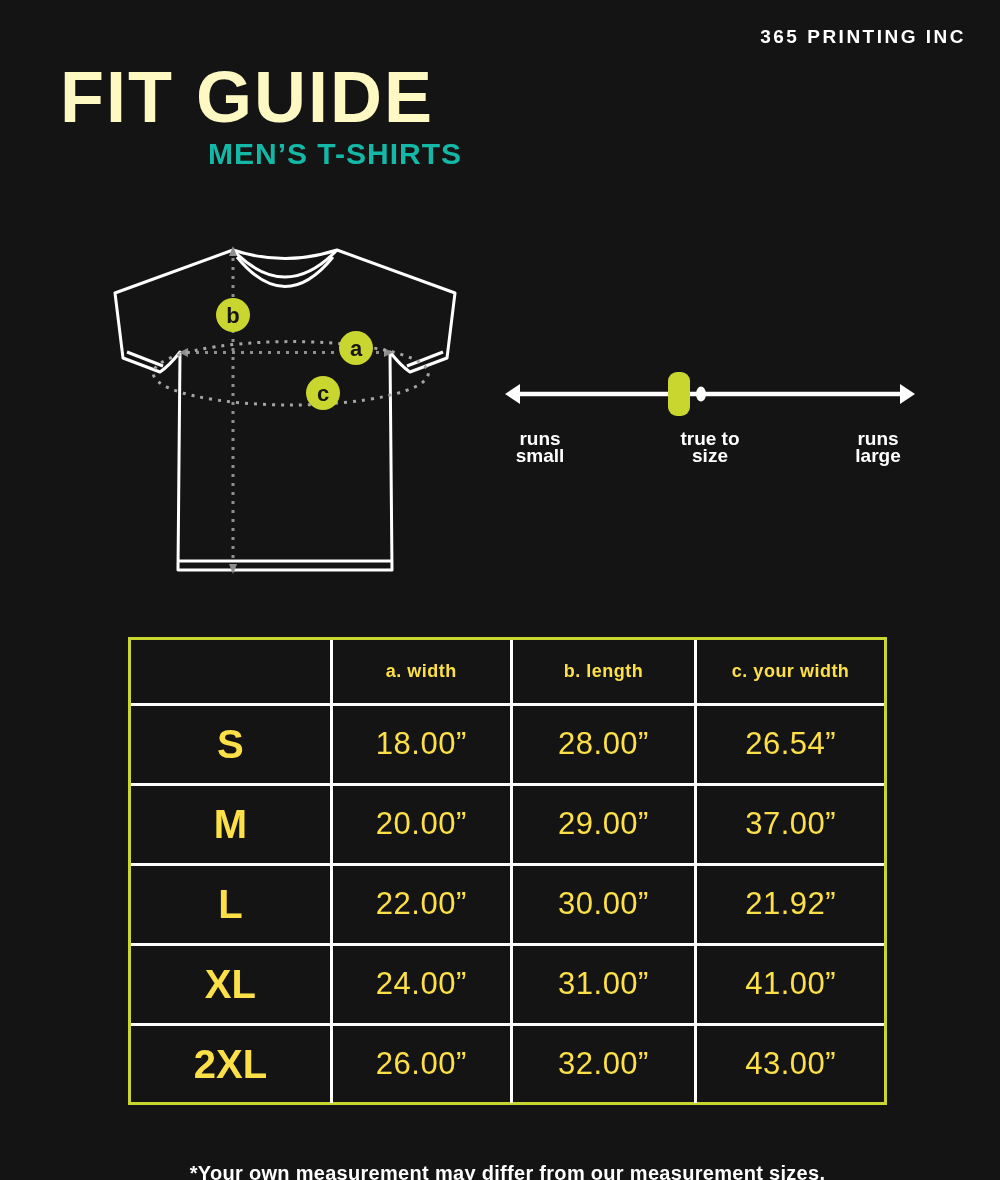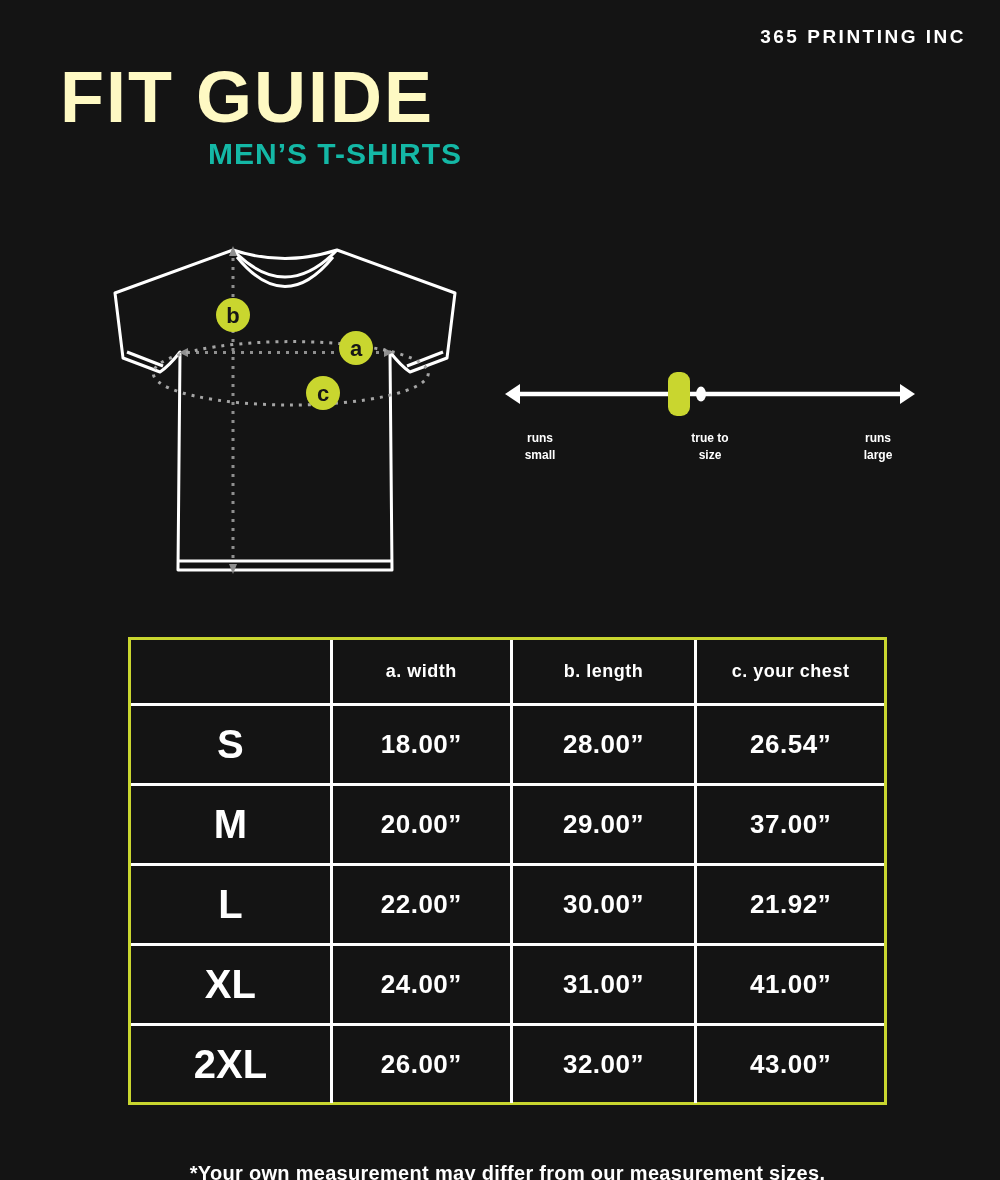--- a/index.html
+++ b/index.html
@@ -20,48 +20,48 @@
   }
   .subtitle {
     position: absolute; left: 208px; top: 137px;
     font-size: 30px; font-weight: bold; letter-spacing: 1px;
     color: #14b8a6; white-space: nowrap;
   }
   .shirt-svg { position: absolute; left: 103px; top: 240px; }
   .scale-svg { position: absolute; left: 505px; top: 368px; }
   .scale-label {
     position: absolute; top: 430px; text-align: center;
-    font-size: 12px; font-weight: bold; line-height: 17px; color: #ffffff;
+    font-size: 19px; font-weight: bold; line-height: 17px; color: #ffffff;
   }
   .scale-label.small  { left: 505px; width: 70px;  }
   .scale-label.center { left: 655px; width: 110px; }
   .scale-label.large  { left: 840px; width: 76px;  }
 
   .table-wrap {
     position: absolute; left: 128px; top: 637px;
     width: 759px; height: 468px;
     border: 3px solid #c9d62f; box-sizing: border-box;
     background: #141414;
   }
   table.size-table {
     width: 100%; height: 100%;
     border-collapse: collapse; table-layout: fixed;
   }
   table.size-table th, table.size-table td {
     border: 3px solid #ffffff; text-align: center; vertical-align: middle;
-    padding: 16px; color: #ffffff;
+    padding: 16px; color: #fde047;
   }
   table.size-table tr > *:first-child { border-left: none; }
   table.size-table tr > *:last-child  { border-right: none; }
   table.size-table tr:first-child > * { border-top: none; }
   table.size-table tr:last-child > *  { border-bottom: none; }
   table.size-table tr.head-row   { height: 64px; }
   .col-head  { font-size: 18px; font-weight: bold; letter-spacing: 0.5px; }
   .size-cell { font-size: 40px; font-weight: bold; }
-  .val-cell  { font-size: 26px; font-weight: bold; letter-spacing: 0.5px; }
+  .val-cell  { font-size: 31px; font-weight: normal; letter-spacing: 0.5px; }
 
   .footnote {
     position: absolute; left: 128px; top: 1162px; width: 759px;
     text-align: center; font-size: 20px; font-weight: bold;
     letter-spacing: 0.3px; color: #ffffff;
   }
 </style>
 </head>
 <body>
 
@@ -126,21 +126,21 @@
         <col style="width:26.6%">
           <col style="width:23.9%">
           <col style="width:24.5%">
           <col style="width:25%">
       </colgroup>
       <tbody>
           <tr class="head-row">
         <th class="col-head"></th>
         <th class="col-head">a. width</th>
         <th class="col-head">b. length</th>
-        <th class="col-head">c. your chest</th>
+        <th class="col-head">c. your width</th>
       </tr>
       <tr>
         <td class="size-cell">S</td>
         <td class="val-cell">18.00”</td>
         <td class="val-cell">28.00”</td>
         <td class="val-cell">26.54”</td>
       </tr>
       <tr>
         <td class="size-cell">M</td>
         <td class="val-cell">20.00”</td>

